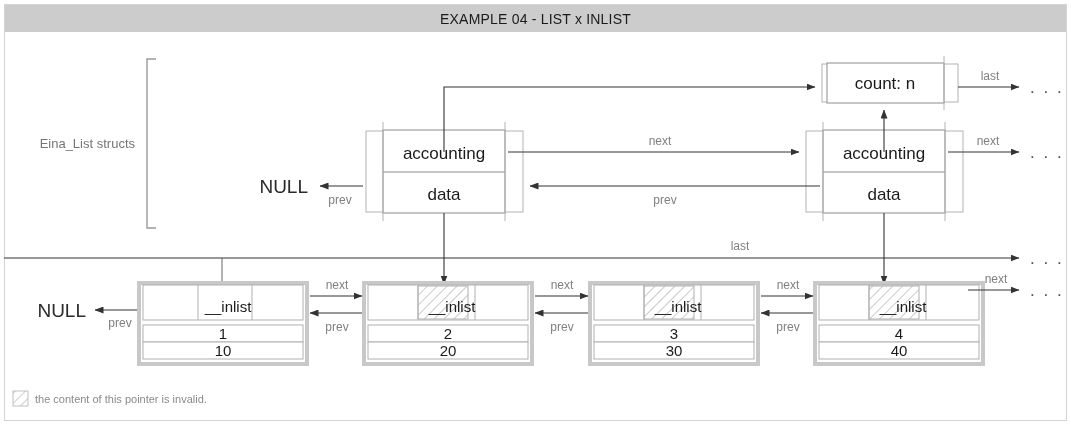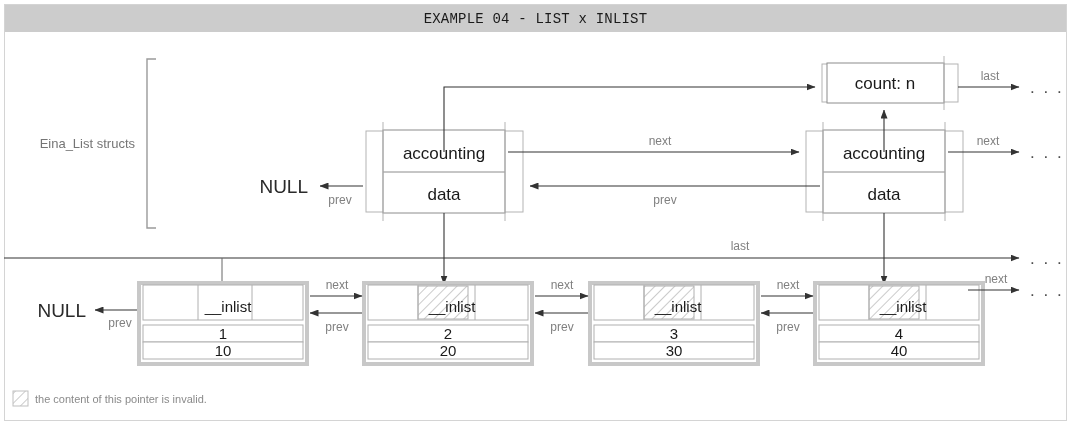--- a/index.html
+++ b/index.html
@@ -1,20 +1,20 @@
 <!DOCTYPE html>
 <html><head>
 <meta charset="utf-8">
 <style>
   html,body{margin:0;padding:0;background:#ffffff;}
   body{font-family:"Liberation Sans", sans-serif;}
   .page{position:relative;width:1071px;height:425px;background:#ffffff;overflow:hidden;}
   .frame{position:absolute;left:4px;top:4px;width:1063px;height:417px;border:1px solid #d4d4d4;box-sizing:border-box;background:#fff;}
   .titlebar{position:absolute;left:5px;top:5px;width:1061px;height:27px;background:#cccccc;
-            display:flex;align-items:center;justify-content:center;box-sizing:border-box;font-family:Liberation Mono, monospace;}
+            display:flex;align-items:center;justify-content:center;box-sizing:border-box;}
   .titlebar .t{font-size:14px;color:#1a1a1a;letter-spacing:.2px;}
   svg.diagram{position:absolute;left:0;top:0;width:1071px;height:425px;}
   .lbl{font-family:"Liberation Sans", sans-serif;}
   .fld{font-size:17px;fill:#1a1a1a;}
   .fld-sm{font-size:15px;fill:#1a1a1a;}
   .nullt{font-size:19px;fill:#2b2b2b;}
   .edge{font-size:12px;fill:#808080;}
   .bracketlbl{font-size:13px;fill:#757575;}
   .legendtxt{font-size:11px;fill:#8a8a8a;}
   .dots{font-size:17px;fill:#4d4d4d;letter-spacing:2px;}

